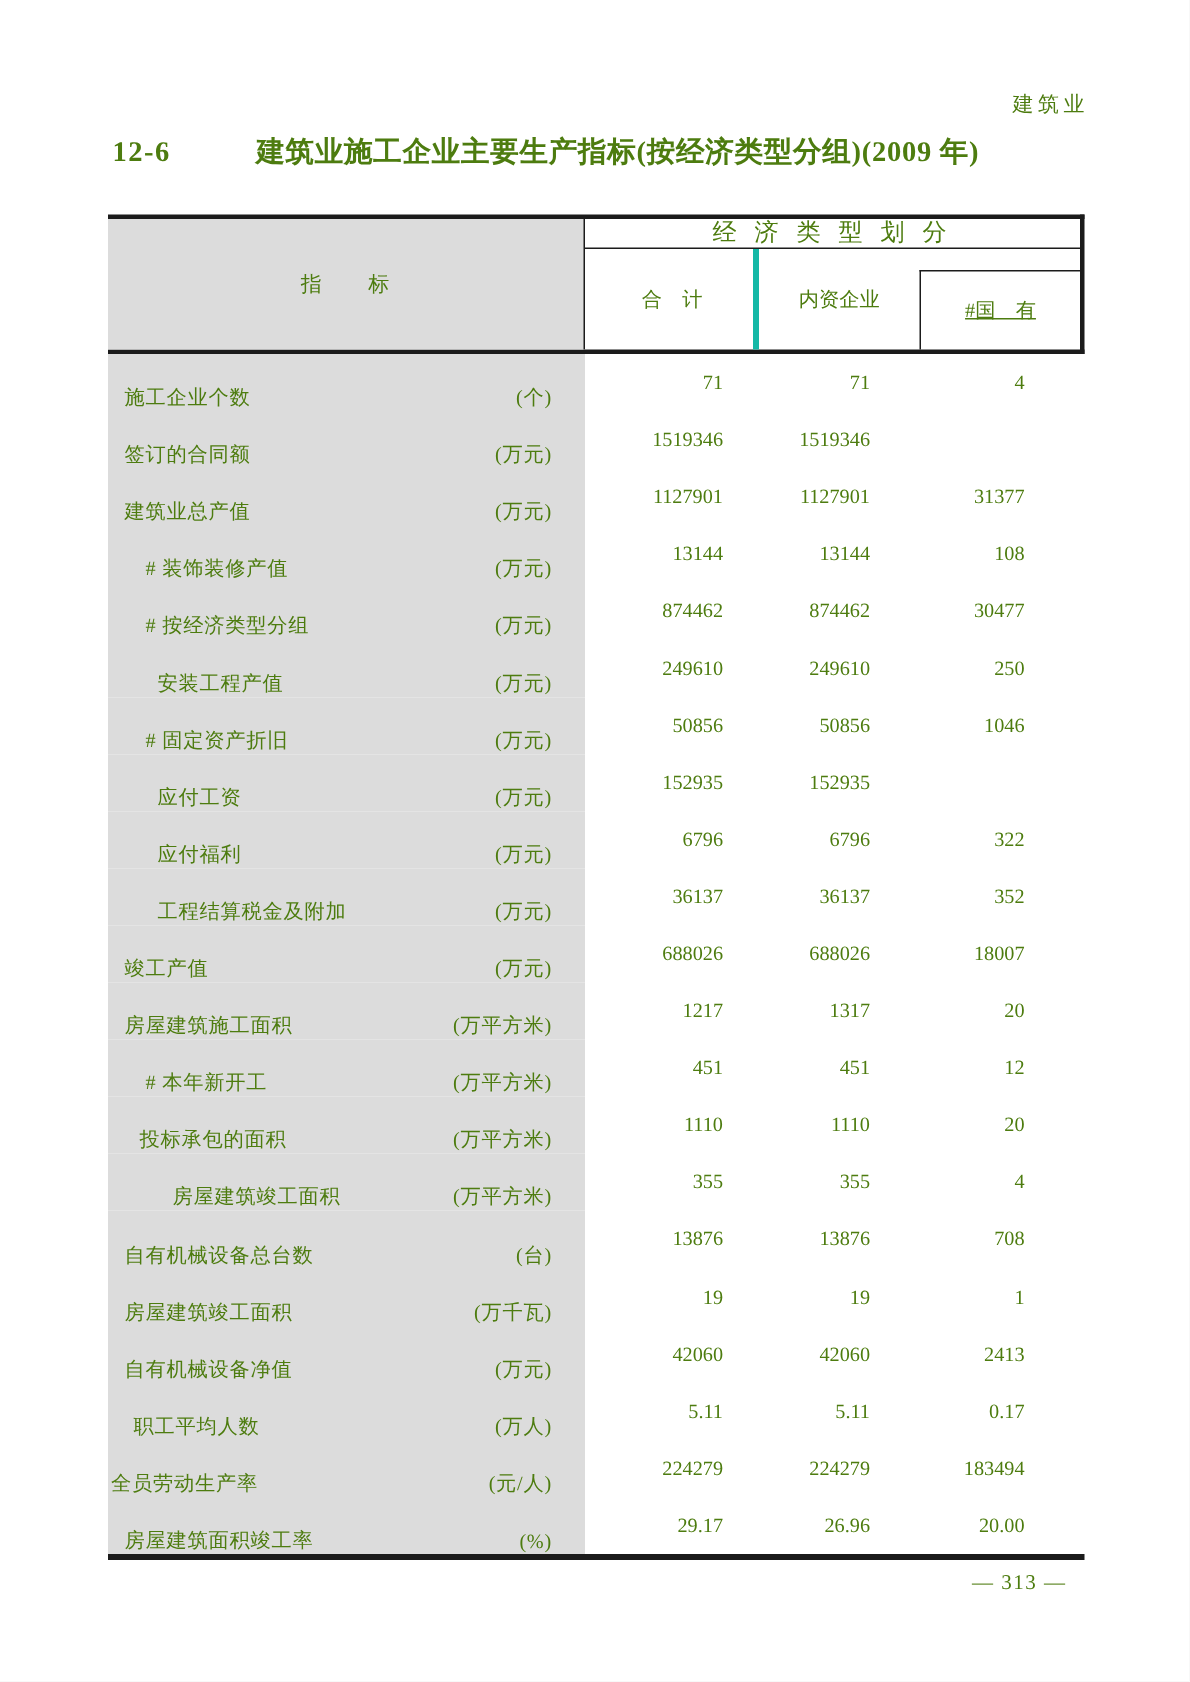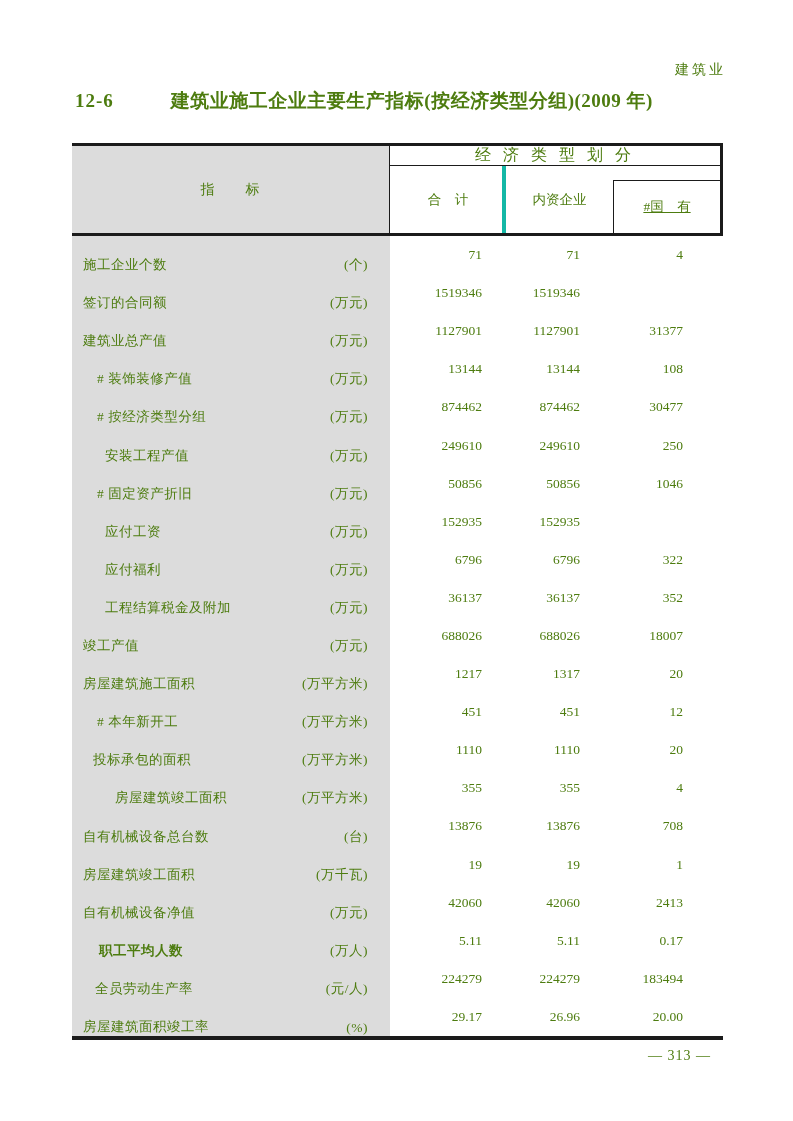--- a/index.html
+++ b/index.html
@@ -279,31 +279,31 @@
       <span class="rlabel" style="padding-left: 11px;">自有机械设备净值</span>
       <span class="runit">(万元)</span>
     </div>
     <div class="v v1">42060</div>
     <div class="v v2">42060</div>
     <div class="v v3">2413</div>
   </div>
 
   <div class="trow">
     <div class="label-cell">
-      <span class="rlabel" style="padding-left: 27px; font-weight: bold;">职工平均人数</span>
+      <span class="rlabel" style="padding-left: 17px;">职工平均人数</span>
       <span class="runit">(万人)</span>
     </div>
     <div class="v v1">5.11</div>
     <div class="v v2">5.11</div>
     <div class="v v3">0.17</div>
   </div>
 
   <div class="trow">
     <div class="label-cell">
-      <span class="rlabel" style="padding-left: 23px;">全员劳动生产率</span>
+      <span class="rlabel" style="padding-left: 2px;">全员劳动生产率</span>
       <span class="runit">(元/人)</span>
     </div>
     <div class="v v1">224279</div>
     <div class="v v2">224279</div>
     <div class="v v3">183494</div>
   </div>
 
   <div class="trow">
     <div class="label-cell">
       <span class="rlabel" style="padding-left: 11px;">房屋建筑面积竣工率</span>

